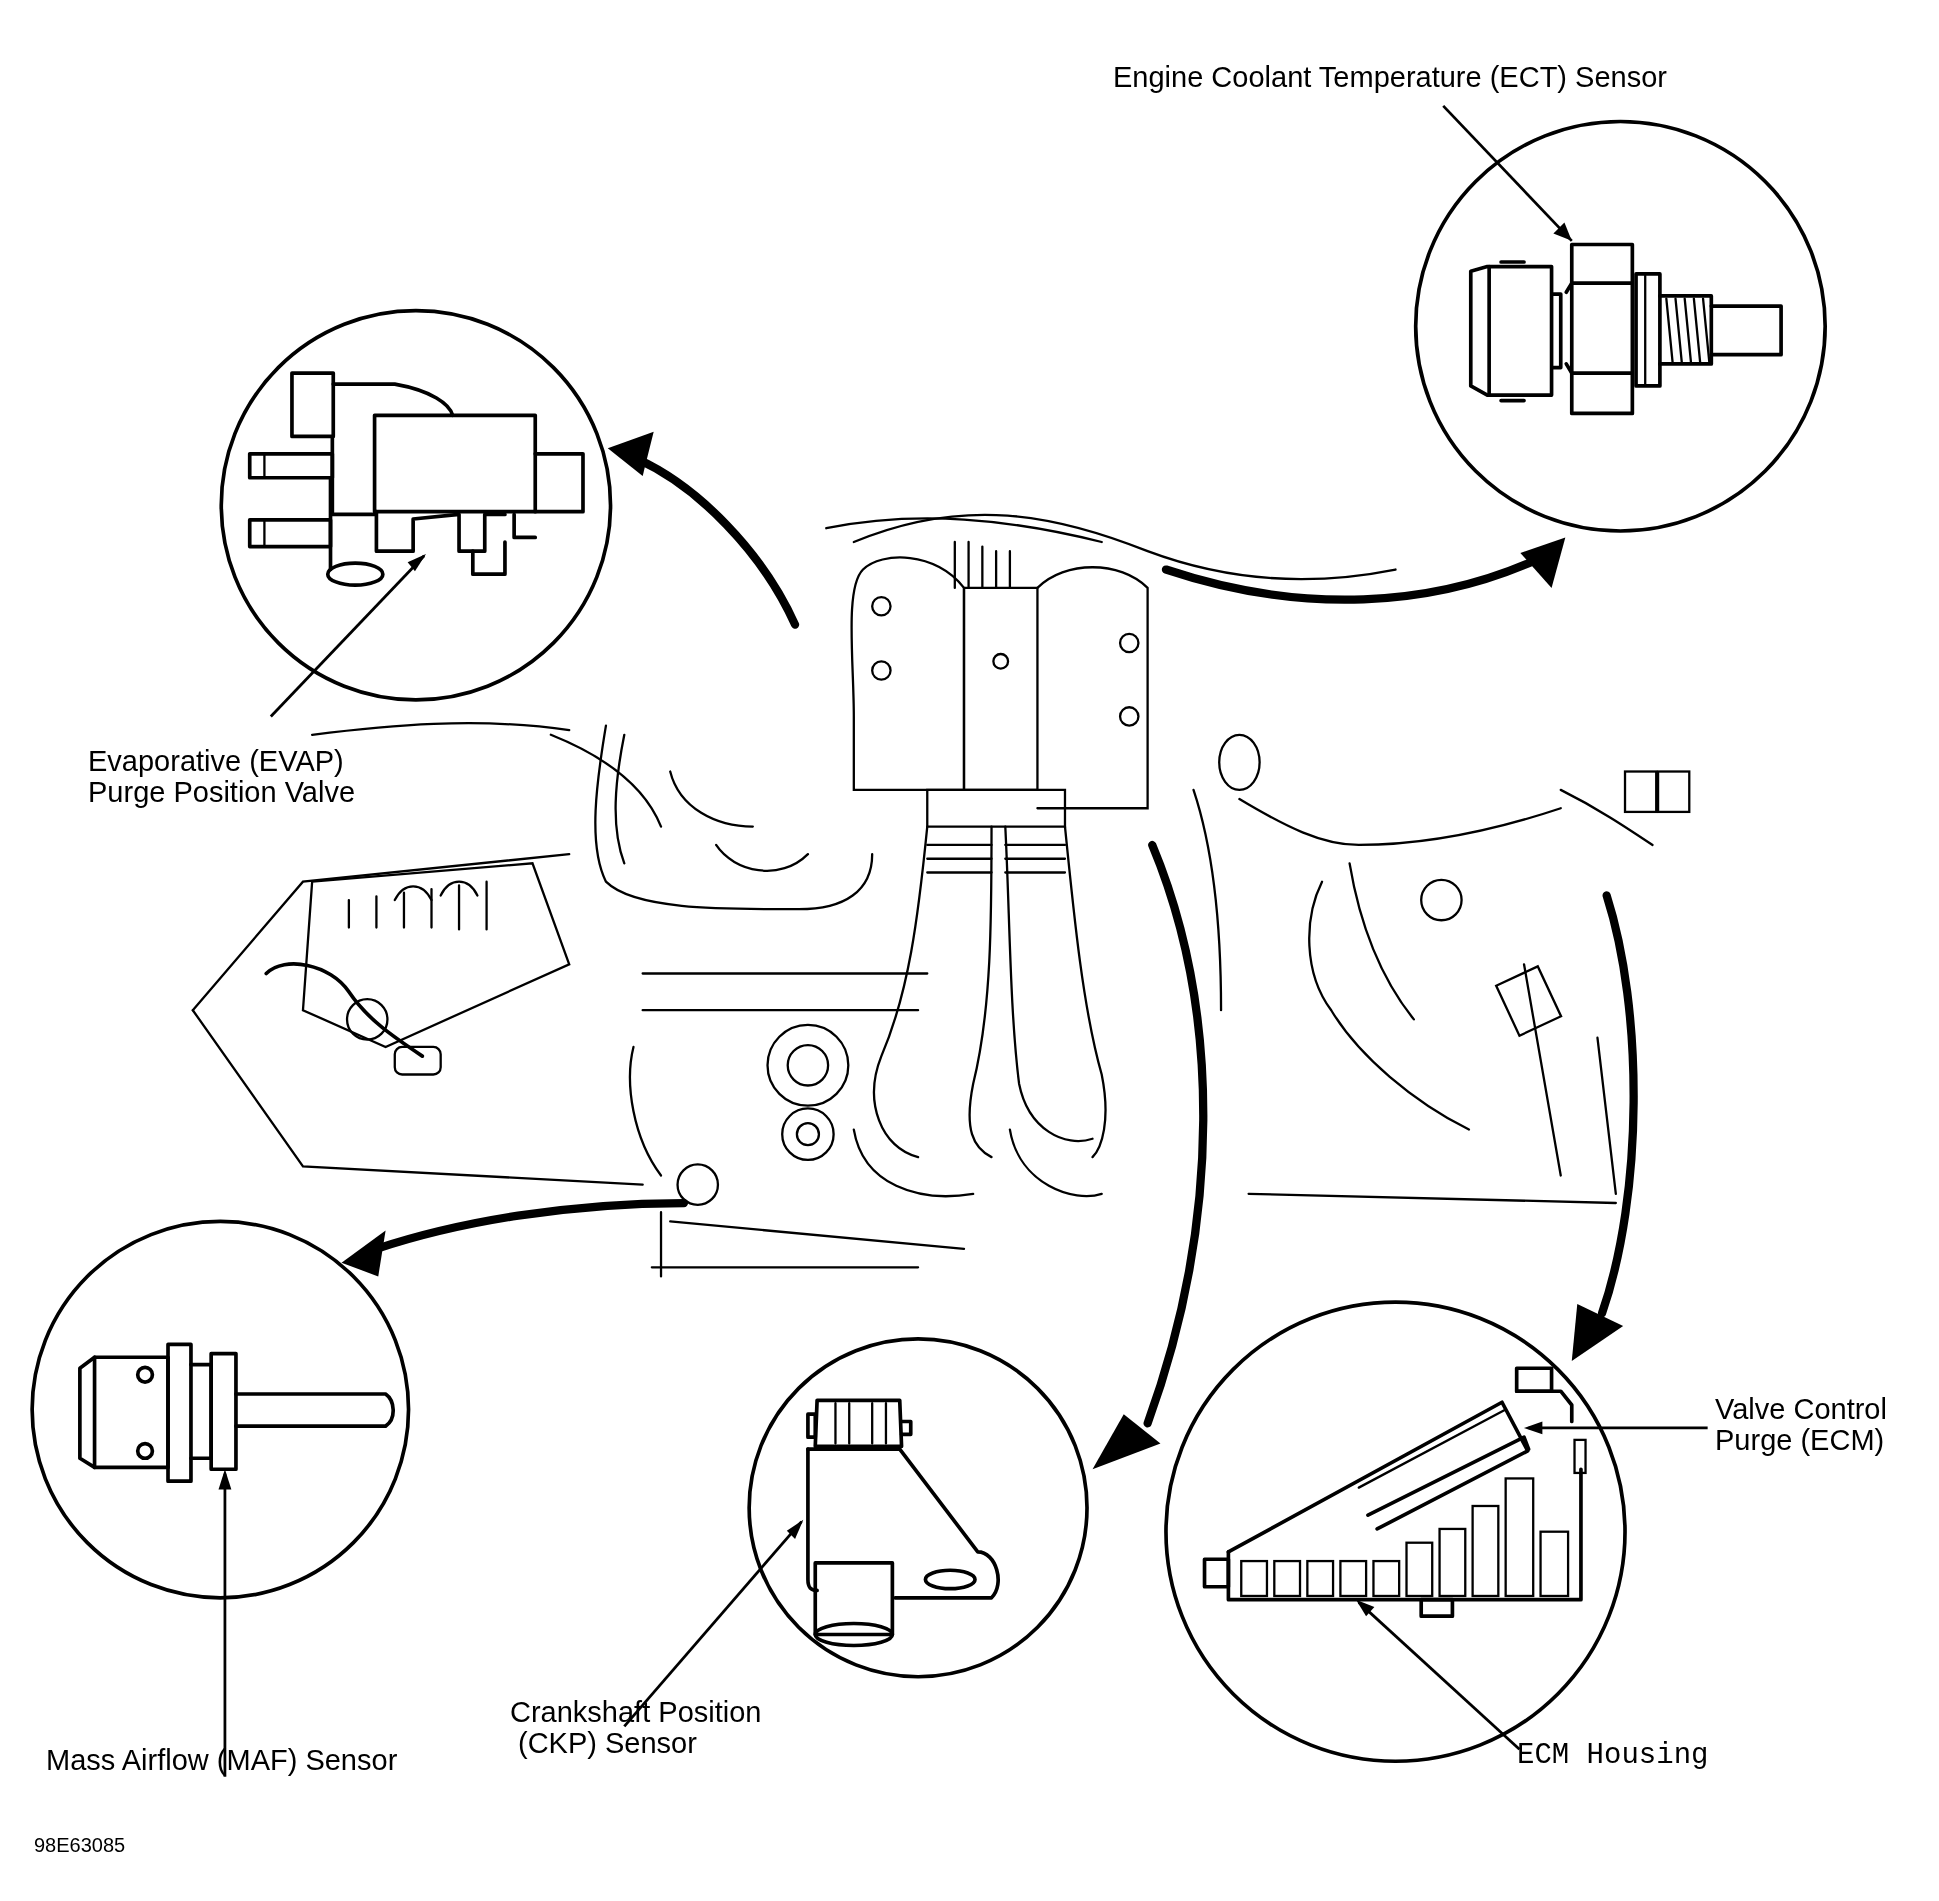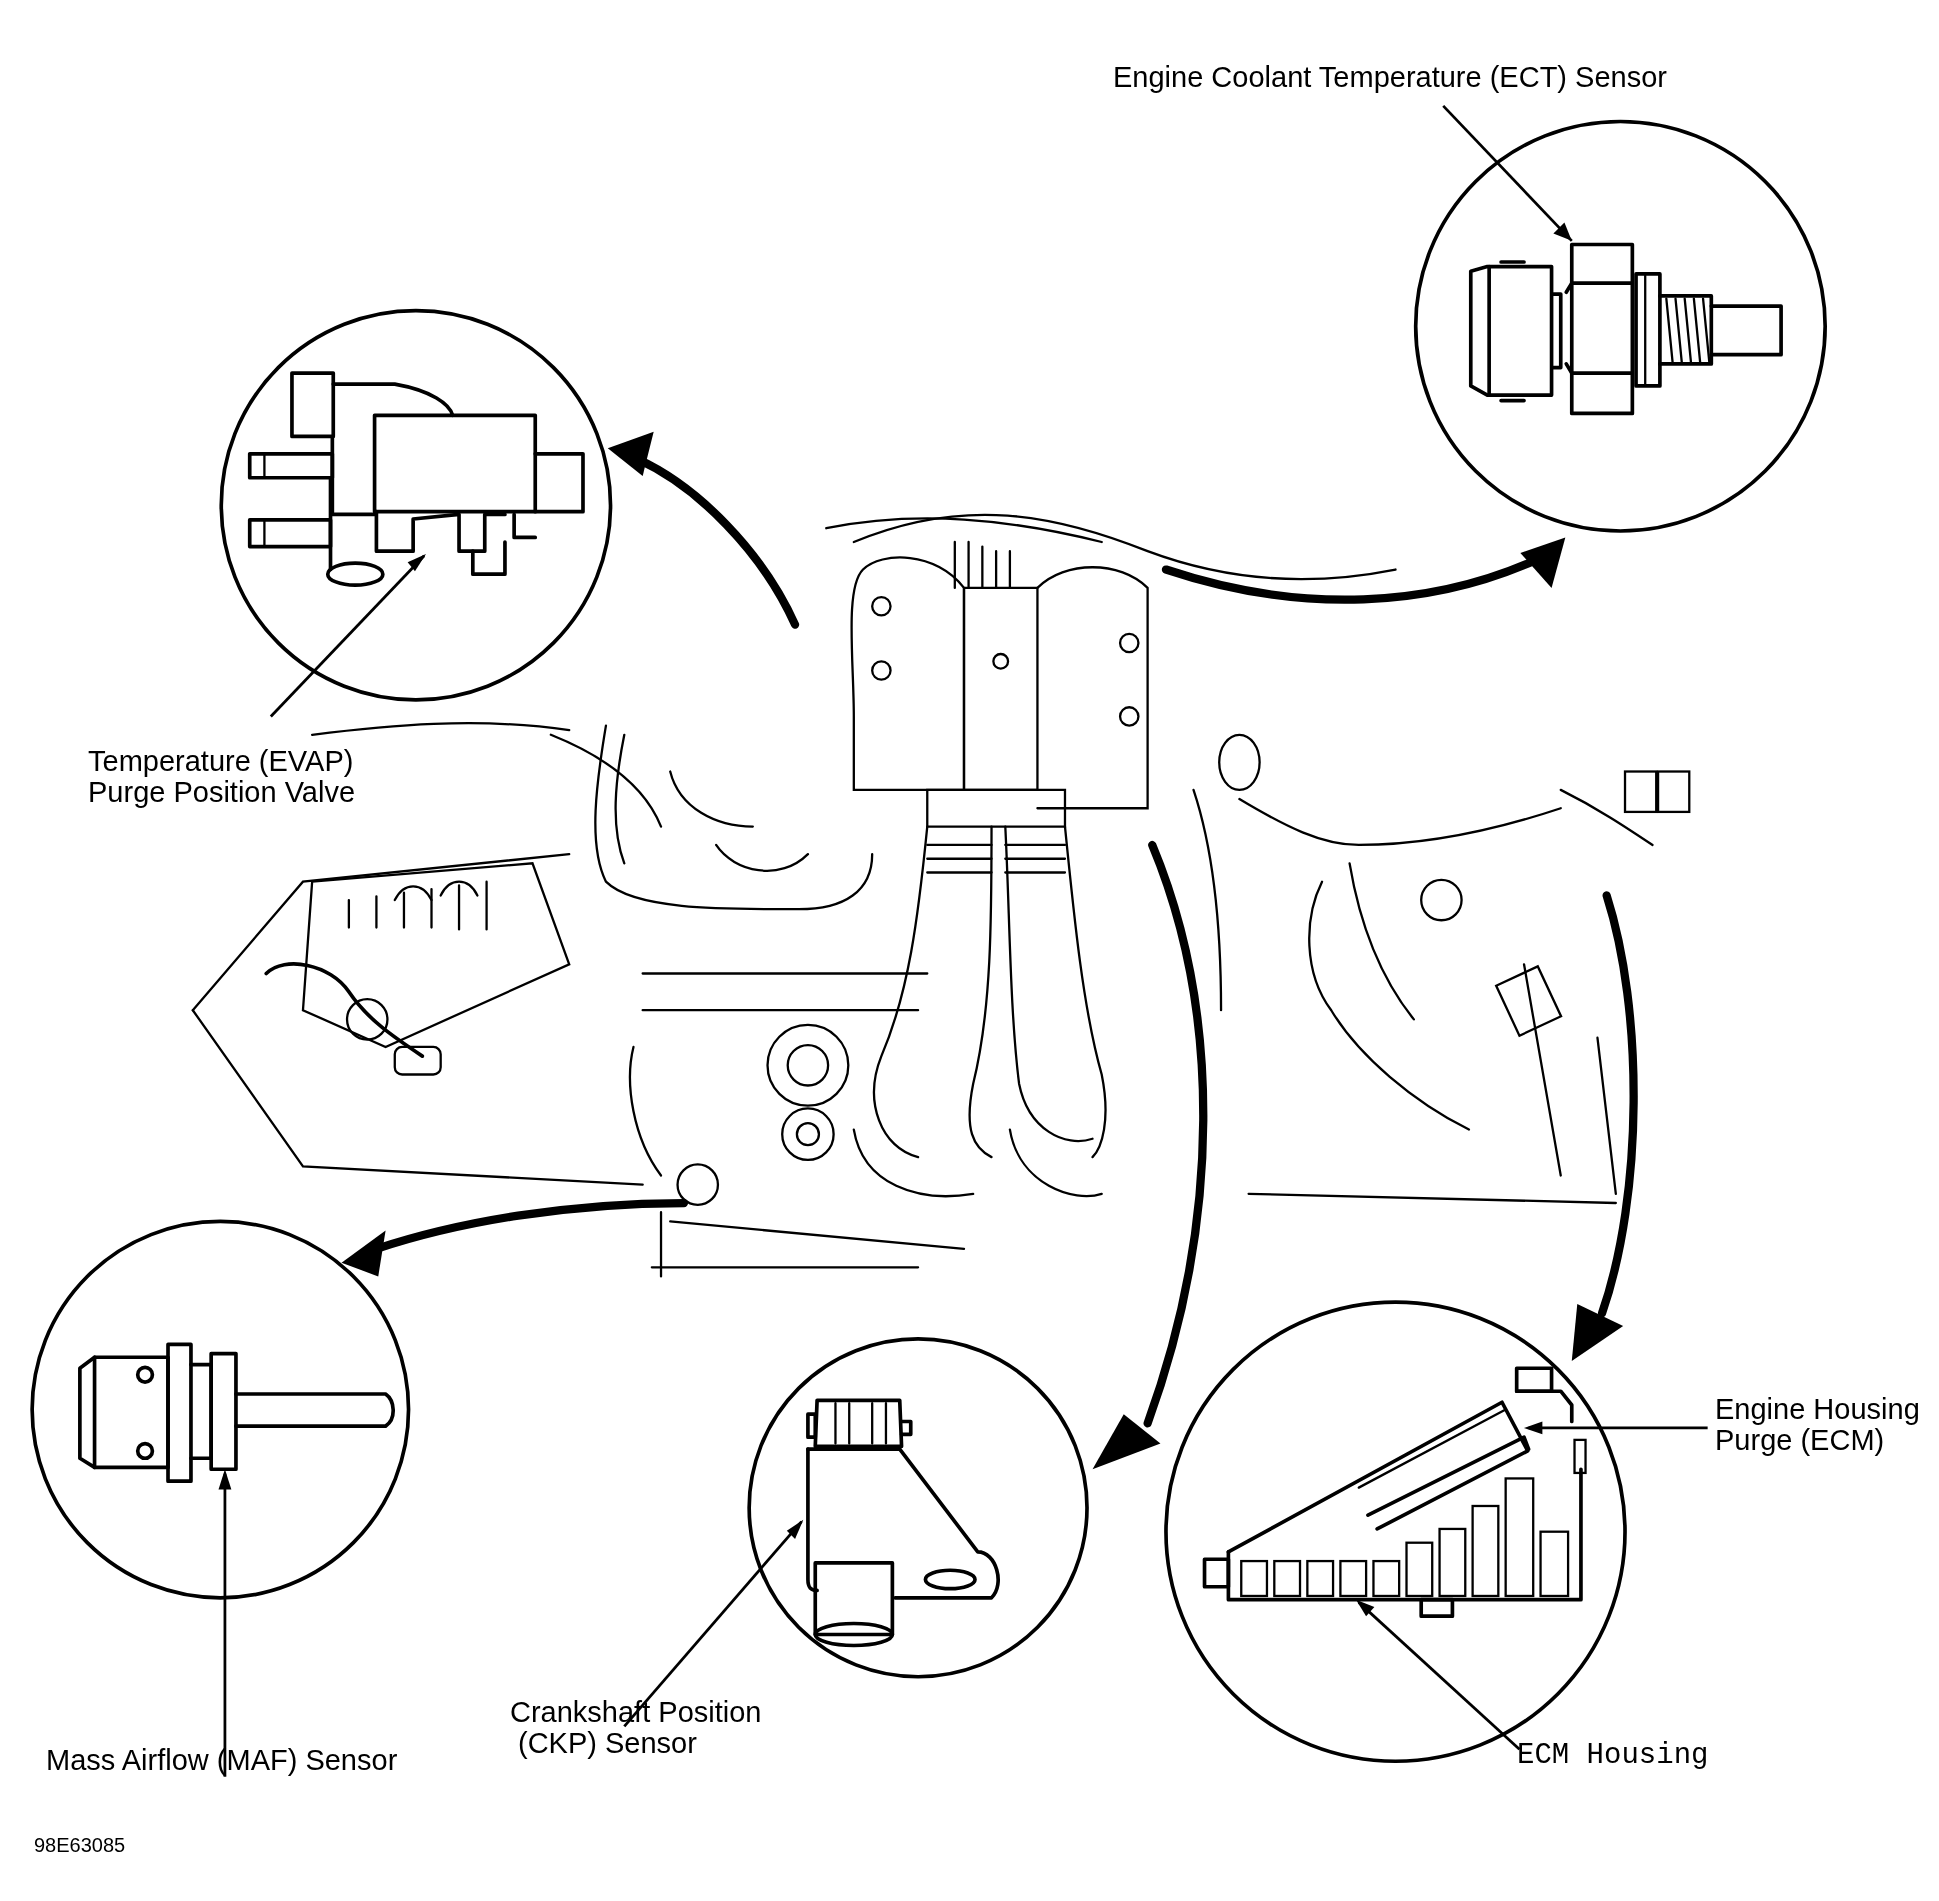--- a/index.html
+++ b/index.html
@@ -211,24 +211,24 @@
     <path class="bigarrow" d="M1255 920 C1330 1100 1330 1330 1250 1550"></path>
     <polygon class="head" points="1190,1600 1224,1540 1264,1572"></polygon>
 
     <path class="bigarrow" d="M1750 975 C1790 1100 1790 1300 1745 1430"></path>
     <polygon class="head" points="1712,1482 1718,1420 1768,1444"></polygon>
   </g>
 </svg>
 
 <div class="label" style="left:1113px; top:62px;">Engine Coolant Temperature (ECT) Sensor</div>
 
-<div class="label" style="left:88px; top:746px;">Temperature (EVAP)</div>
+<div class="label" style="left:88px; top:746px;">Evaporative (EVAP)</div>
 <div class="label" style="left:88px; top:777px;">Purge Position Valve</div>
 
-<div class="label" style="left:1715px; top:1394px;">Engine Housing</div>
+<div class="label" style="left:1715px; top:1394px;">Valve Control</div>
 <div class="label" style="left:1715px; top:1425px;">Purge (ECM)</div>
 
 <div class="label" style="left:510px; top:1697px;">Crankshaft Position</div>
 <div class="label" style="left:518px; top:1728px;">(CKP) Sensor</div>
 
 <div class="label" style="left:46px; top:1745px;">Mass Airflow (MAF) Sensor</div>
 
 <div class="label" style="left:1517px; top:1740px;font-family:Liberation Mono, monospace;">ECM Housing</div>
 
 <div class="label label-small" style="left:34px; top:1814px;">98E63085</div>

